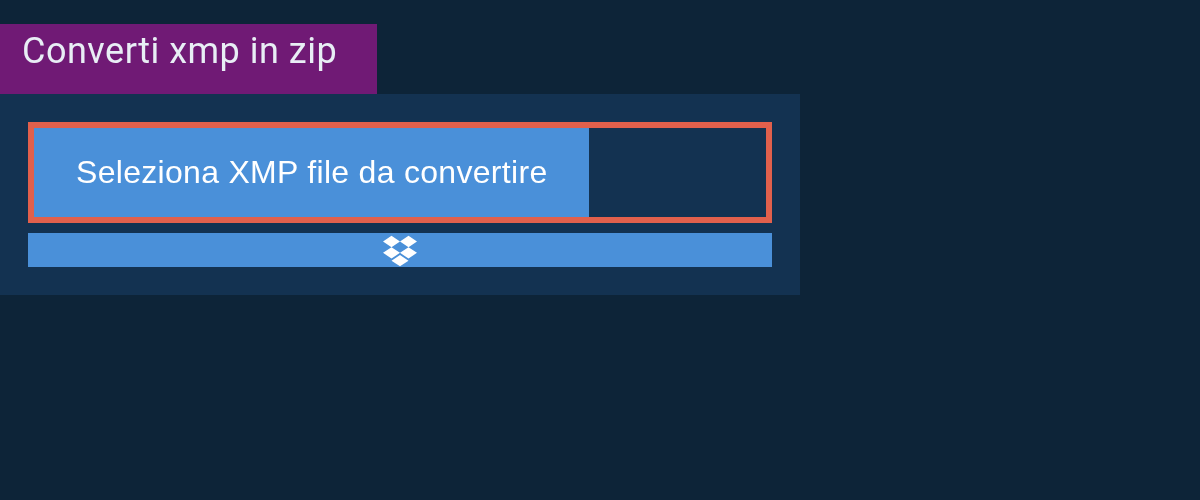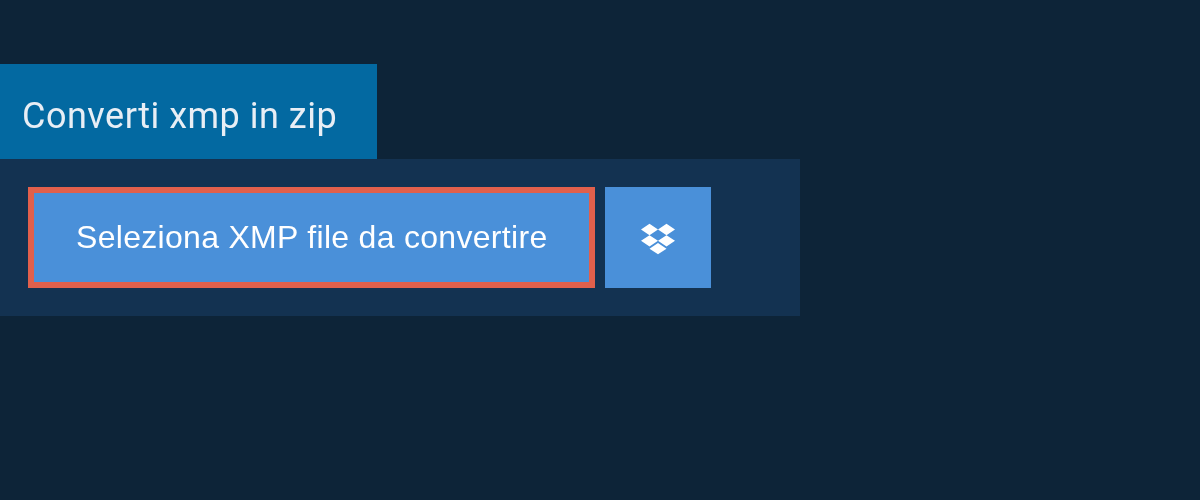--- a/index.html
+++ b/index.html
@@ -11,43 +11,44 @@
     body {
       width: 1200px;
       height: 500px;
       background: #0d2438;
       font-family: -apple-system, BlinkMacSystemFont, "Segoe UI", Roboto, Helvetica, Arial, sans-serif;
       overflow: hidden;
     }
 
     .tab-header {
       display: inline-block;
-      background: #0369a1;
-      padding: 31px 40px 22px 22px;
-      margin-top: 64px;
+      background: #701a75;
+      padding: 6px 40px 22px 22px;
+      margin-top: 24px;
       margin-left: 0;
     }
 
     .tab-title {
       color: #e8eef5;
       font-size: 36px;
       font-weight: 400;
       letter-spacing: 0.5px;
     }
 
     .panel {
       background: #133251;
       padding: 28px 28px;
       width: 800px;
     }
 
     .button-row {
       display: flex;
       gap: 10px;
       align-items: stretch;
+      flex-direction: column;
     }
 
     .select-button-wrap {
       border: 6px solid #e1604c;
       display: inline-block;
     }
 
     .select-button {
       background: #4a90d9;
       color: #ffffff;

